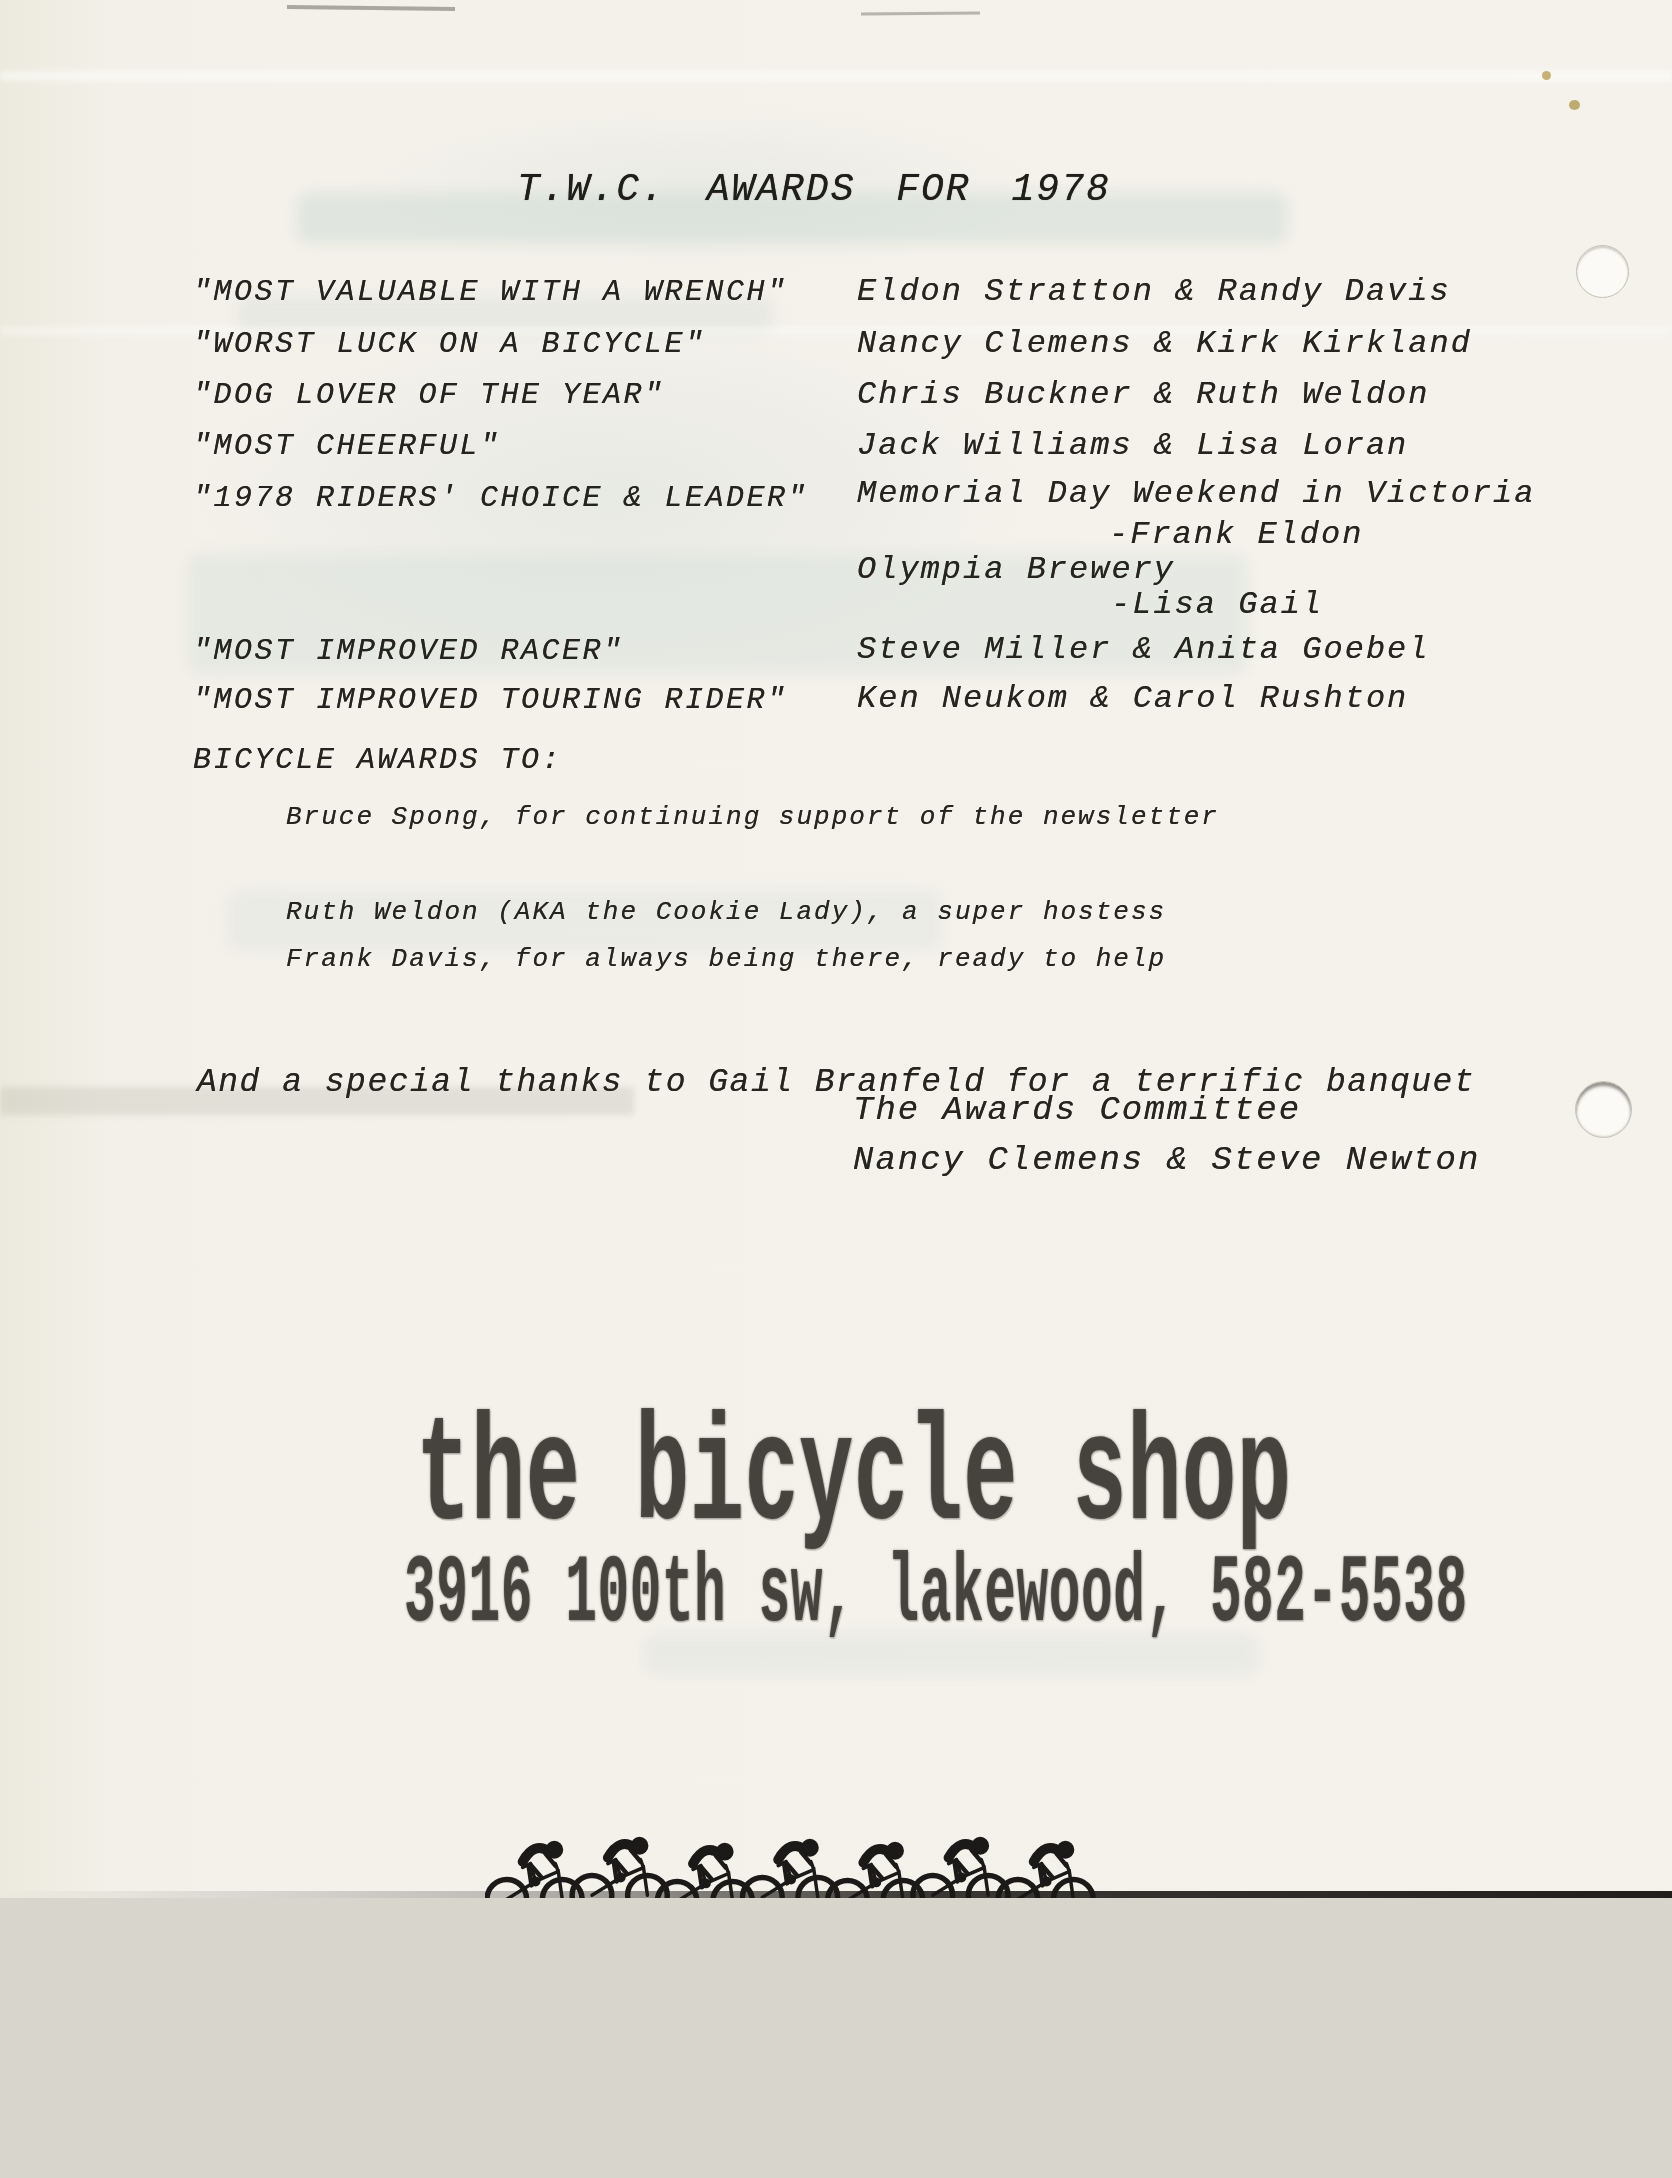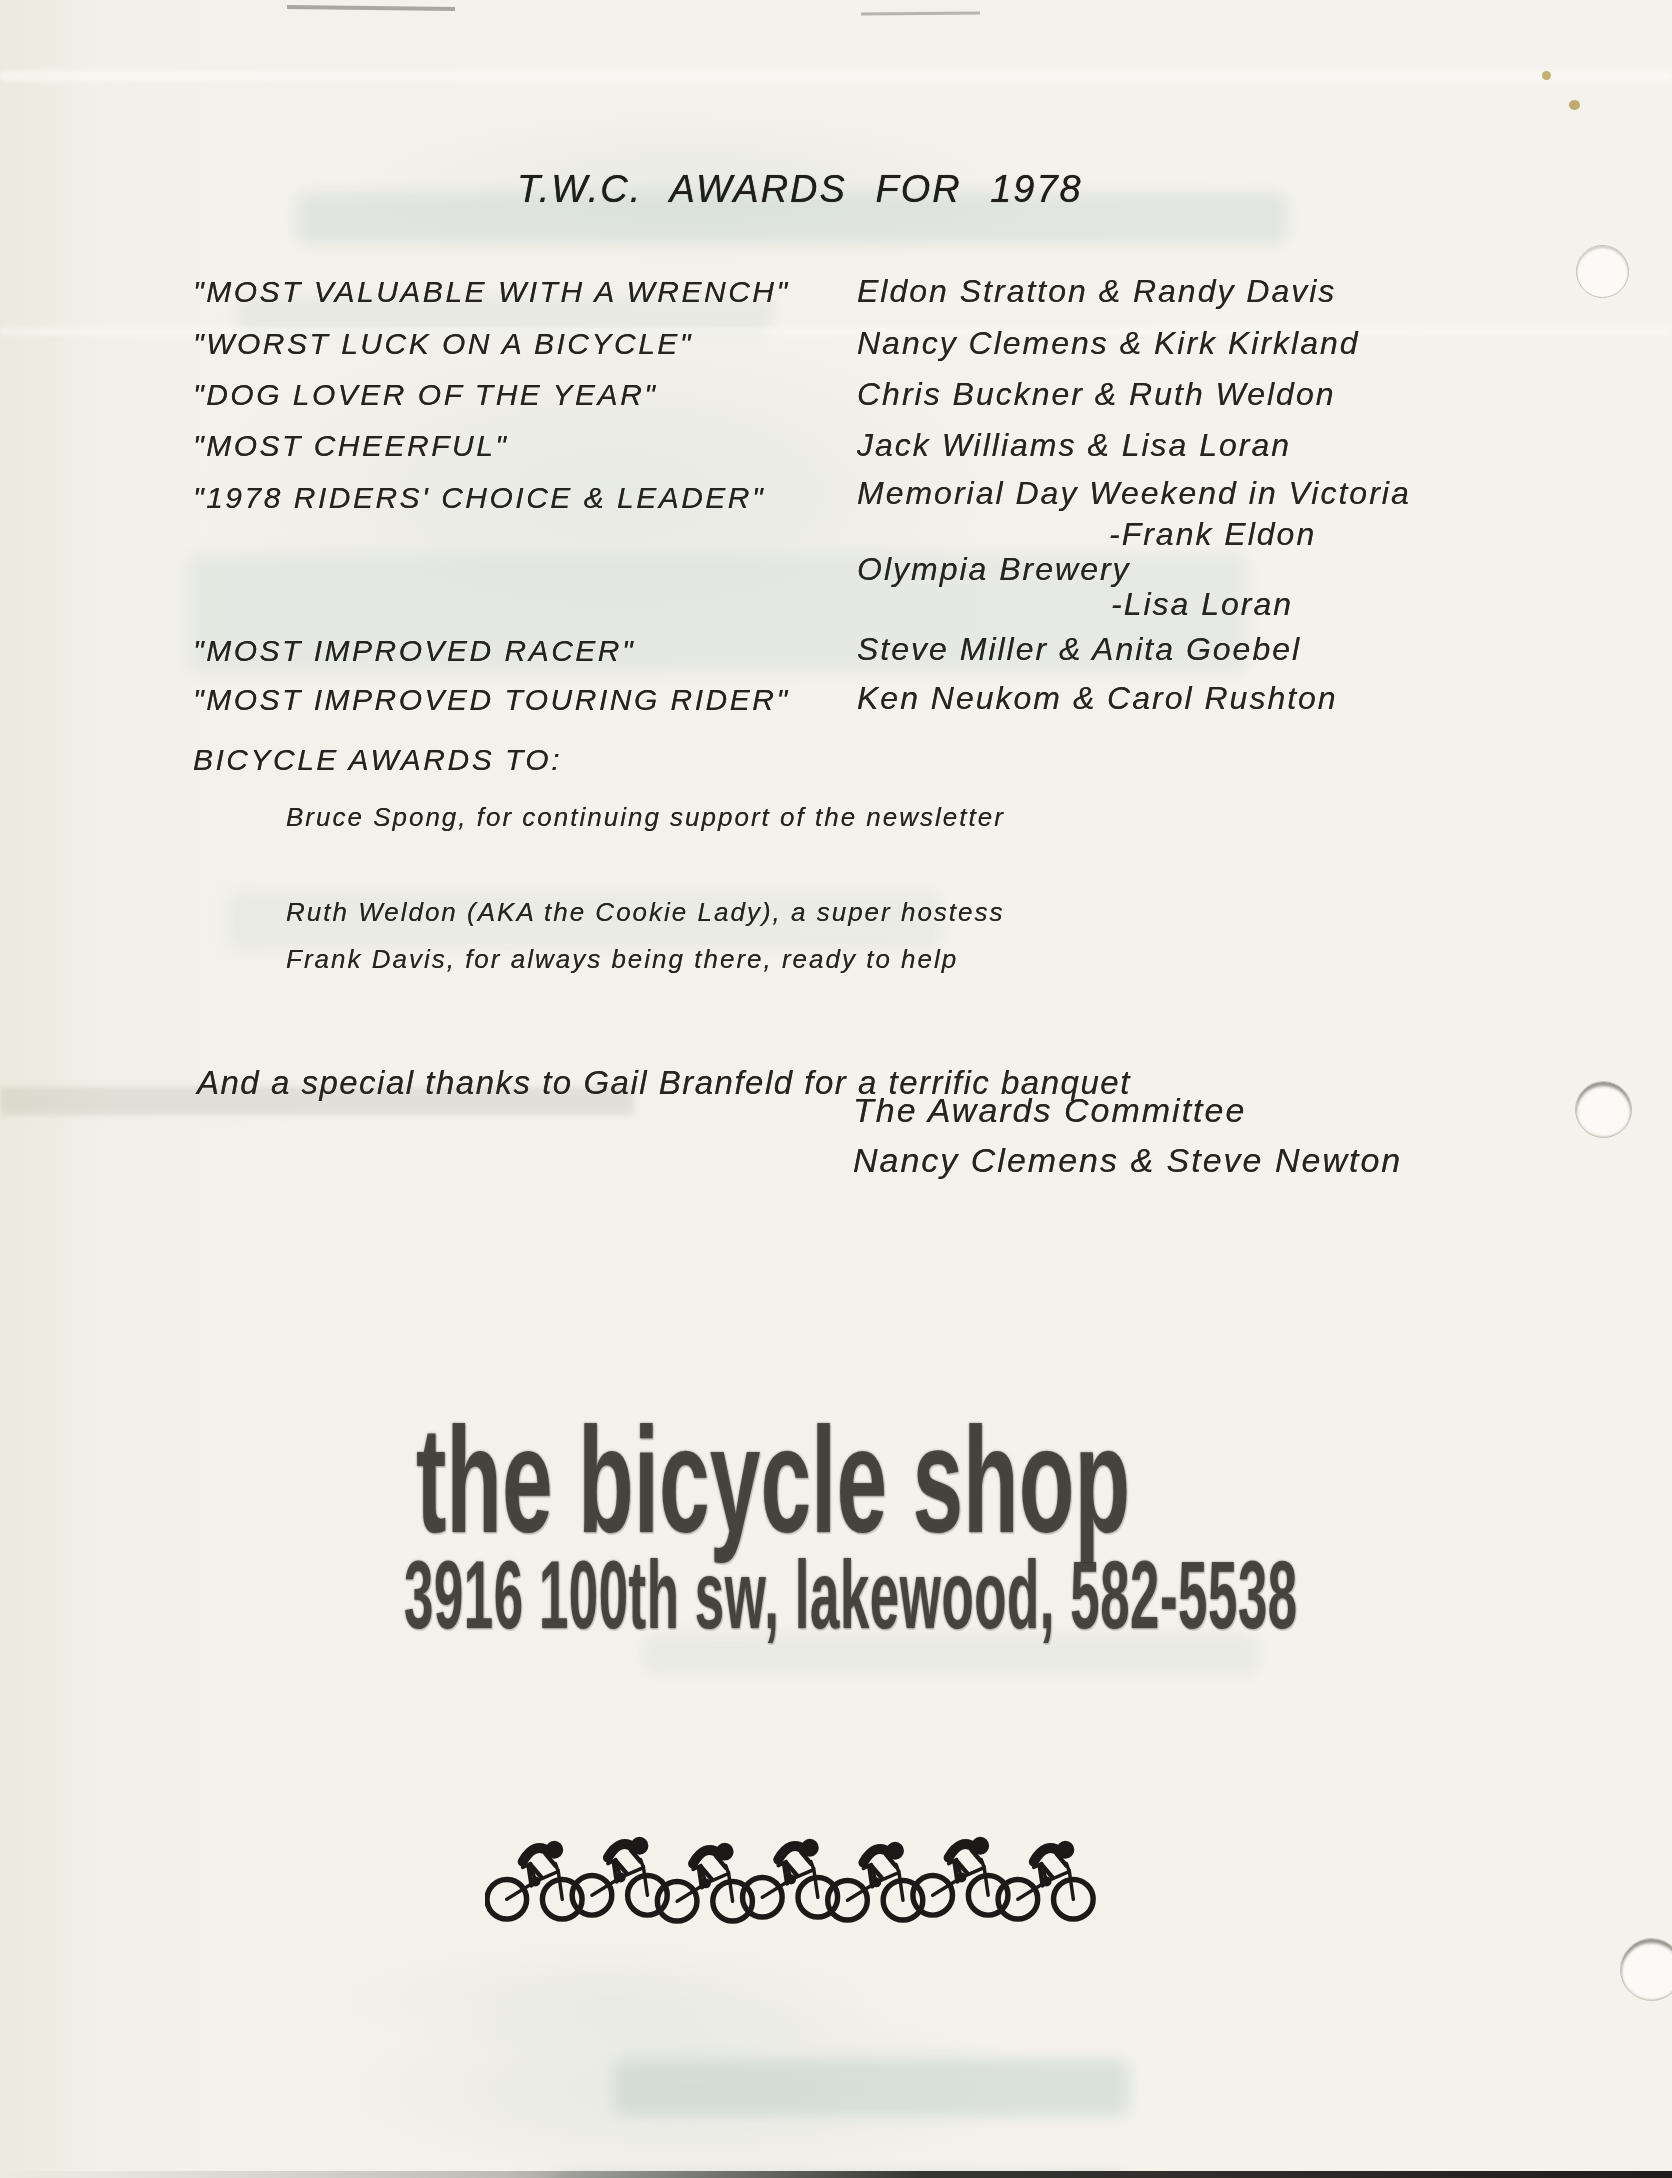--- a/index.html
+++ b/index.html
@@ -1,26 +1,26 @@
 <!DOCTYPE html>
 <html><head>
 <meta charset="utf-8">
 <style>
   html,body{margin:0;padding:0;background:#d8d5cc;}
   .page{
     position:relative;
-    width:1672px;height:2178px;
+    width:1672px;height:1898px;
     overflow:hidden;
     background:
       radial-gradient(ellipse 594px 257px at 614px 495px, rgba(205,216,212,.30), rgba(205,216,212,0) 70%),
       radial-gradient(ellipse 495px 119px at 693px 188px, rgba(198,212,208,.22), rgba(198,212,208,0) 70%),
       radial-gradient(ellipse 515px 139px at 693px 2089px, rgba(196,210,206,.28), rgba(196,210,206,0) 70%),
       radial-gradient(ellipse 416px 89px at 614px 2000px, rgba(196,210,206,.20), rgba(196,210,206,0) 70%),
       linear-gradient(90deg, #eceade 0px, #f2f0e8 109px, #f3f1ea 297px, #f4f2eb 100%);
-    font-family:Liberation Sans, sans-serif;
+    font-family:Liberation Mono, monospace;
     color:#22211f;
   }
   .line{position:absolute;white-space:nowrap;}
   .caps{
     font-style:italic;
     font-size:30px;
     letter-spacing:2.5px;
     color:#25231f;
     text-shadow:0 0 0.6px rgba(30,28,24,.8);
   }
@@ -109,21 +109,21 @@
   <div class="line caps" style="left:193px;top:378px;">"DOG LOVER OF THE YEAR"</div>
   <div class="line script" style="left:857px;top:376px;">Chris Buckner &amp; Ruth Weldon</div>
 
   <div class="line caps" style="left:193px;top:429px;">"MOST CHEERFUL"</div>
   <div class="line script" style="left:857px;top:427px;">Jack Williams &amp; Lisa Loran</div>
 
   <div class="line caps" style="left:193px;top:481px;">"1978 RIDERS' CHOICE &amp; LEADER"</div>
   <div class="line script" style="left:857px;top:463px;margin-top:12px;">Memorial Day Weekend in Victoria</div>
   <div class="line script" style="left:1109px;top:516px;">-Frank Eldon</div>
   <div class="line script" style="left:857px;top:551px;">Olympia Brewery</div>
-  <div class="line script" style="left:1111px;top:586px;">-Lisa Loran</div>
+  <div class="line script" style="left:1111px;top:586px;">-Lisa Gail</div>
 
   <div class="line caps" style="left:193px;top:634px;">"MOST IMPROVED RACER"</div>
   <div class="line script" style="left:857px;top:631px;">Steve Miller &amp; Anita Goebel</div>
 
   <div class="line caps" style="left:193px;top:683px;">"MOST IMPROVED TOURING RIDER"</div>
   <div class="line script" style="left:857px;top:680px;">Ken Neukom &amp; Carol Rushton</div>
 
   <div class="line caps" style="left:193px;top:743px;">BICYCLE AWARDS TO:</div>
   <div class="line script special-item" style="left:286px;top:802px;">Bruce Spong, for continuing support of the newsletter</div>
   <div class="line script special-item" style="left:286px;top:897px;">Ruth Weldon (AKA the Cookie Lady), a super hostess</div>

